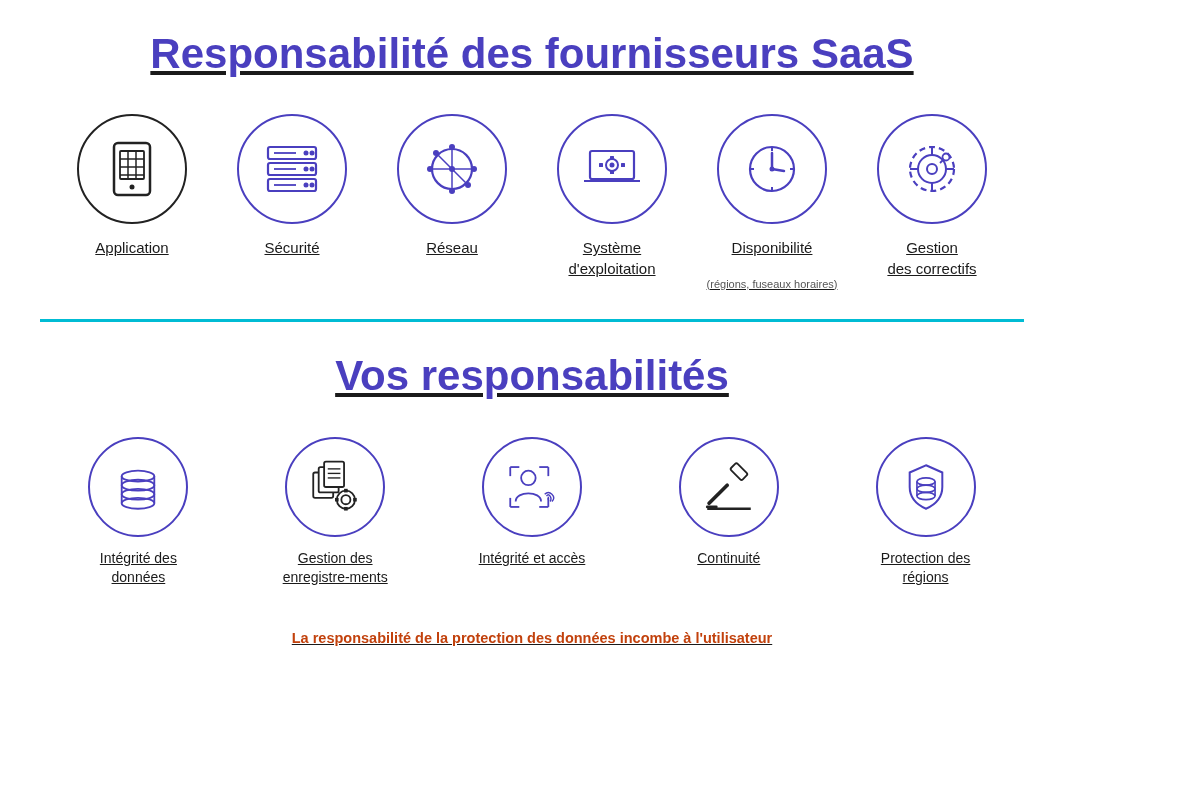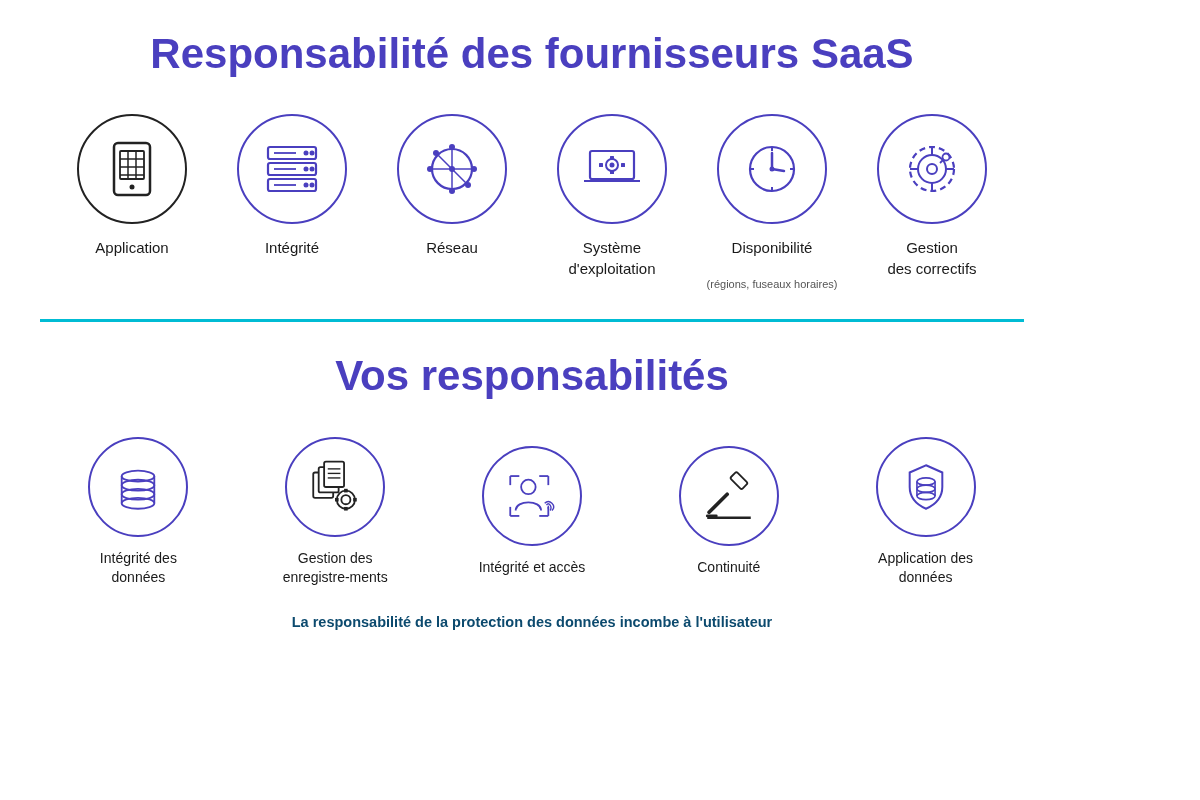--- a/index.html
+++ b/index.html
@@ -8,20 +8,21 @@
       font-family: 'Arial', sans-serif;
       background: #ffffff;
       color: #1a1a1a;
       width: 1200px;
       min-height: 800px;
     }
 
     .page {
       width: 1064px;
       padding: 30px 40px 20px;
+      text-decoration: underline;
     }
 
     
     .section-title {
       text-align: center;
       font-size: 42px;
       font-weight: 900;
       color: #4a3fbf;
       margin-bottom: 36px;
       line-height: 1.15;
@@ -79,22 +80,22 @@
     .divider {
       border: none;
       border-top: 3px solid #00bcd4;
       margin: 10px 0 30px;
     }
 
     
     .section2-icons {
       display: flex;
       justify-content: space-around;
-      align-items: center;
-      margin-bottom: 28px;
+      align-items: flex-start;
+      margin-bottom: 44px;
     }
 
     .icon-item2 {
       display: flex;
       flex-direction: column;
       align-items: center;
       width: 130px;
       text-align: center;
     }
 
@@ -118,21 +119,21 @@
     .icon-label2 {
       font-size: 14px;
       color: #1a1a1a;
       line-height: 1.35;
     }
 
     .footer-note {
       text-align: center;
       font-size: 14.5px;
       font-weight: 700;
-      color: #0c4a6e;
+      color: #c2410c;
       margin-top: 10px;
     }
   </style>
 </head>
 <body>
 
 <div class="page">
 
   <h1 class="section-title">Responsabilité des fournisseurs SaaS</h1>
 
@@ -167,21 +168,21 @@
           <circle cx="52" cy="16" r="2.5" fill="#4a3fbf"></circle>
           <circle cx="46" cy="32" r="2.5" fill="#4a3fbf"></circle>
           <circle cx="52" cy="32" r="2.5" fill="#4a3fbf"></circle>
           <circle cx="46" cy="48" r="2.5" fill="#4a3fbf"></circle>
           <circle cx="52" cy="48" r="2.5" fill="#4a3fbf"></circle>
           <line x1="14" y1="16" x2="36" y2="16" stroke="#4a3fbf" stroke-width="1.8"></line>
           <line x1="14" y1="32" x2="36" y2="32" stroke="#4a3fbf" stroke-width="1.8"></line>
           <line x1="14" y1="48" x2="36" y2="48" stroke="#4a3fbf" stroke-width="1.8"></line>
         </svg>
       </div>
-      <span class="icon-label">Intégrité</span>
+      <span class="icon-label">Sécurité</span>
     </div>
 
     <div class="icon-item">
       <div class="icon-circle">
         <svg viewBox="0 0 64 64">
 
           <circle cx="32" cy="32" r="20" stroke="#4a3fbf" stroke-width="2.2" fill="none"></circle>
 
           <circle cx="32" cy="32" r="3" fill="#4a3fbf"></circle>
           <circle cx="32" cy="10" r="3" fill="#4a3fbf"></circle>
@@ -359,20 +360,20 @@
 
           <ellipse cx="32" cy="34" rx="10" ry="4" stroke="#4a3fbf" stroke-width="1.8" fill="none"></ellipse>
           <line x1="22" y1="34" x2="22" y2="42" stroke="#4a3fbf" stroke-width="1.8"></line>
           <line x1="42" y1="34" x2="42" y2="42" stroke="#4a3fbf" stroke-width="1.8"></line>
           <ellipse cx="32" cy="42" rx="10" ry="4" stroke="#4a3fbf" stroke-width="1.8" fill="none"></ellipse>
           <ellipse cx="32" cy="26" rx="10" ry="4" stroke="#4a3fbf" stroke-width="1.8" fill="none"></ellipse>
           <line x1="22" y1="26" x2="22" y2="34" stroke="#4a3fbf" stroke-width="1.8"></line>
           <line x1="42" y1="26" x2="42" y2="34" stroke="#4a3fbf" stroke-width="1.8"></line>
         </svg>
       </div>
-      <span class="icon-label2">Application des données</span>
+      <span class="icon-label2">Protection des régions</span>
     </div>
 
   </div>
 
   <p class="footer-note">La responsabilité de la protection des données incombe à l'utilisateur</p>
 
 </div>
 
 </body></html>

